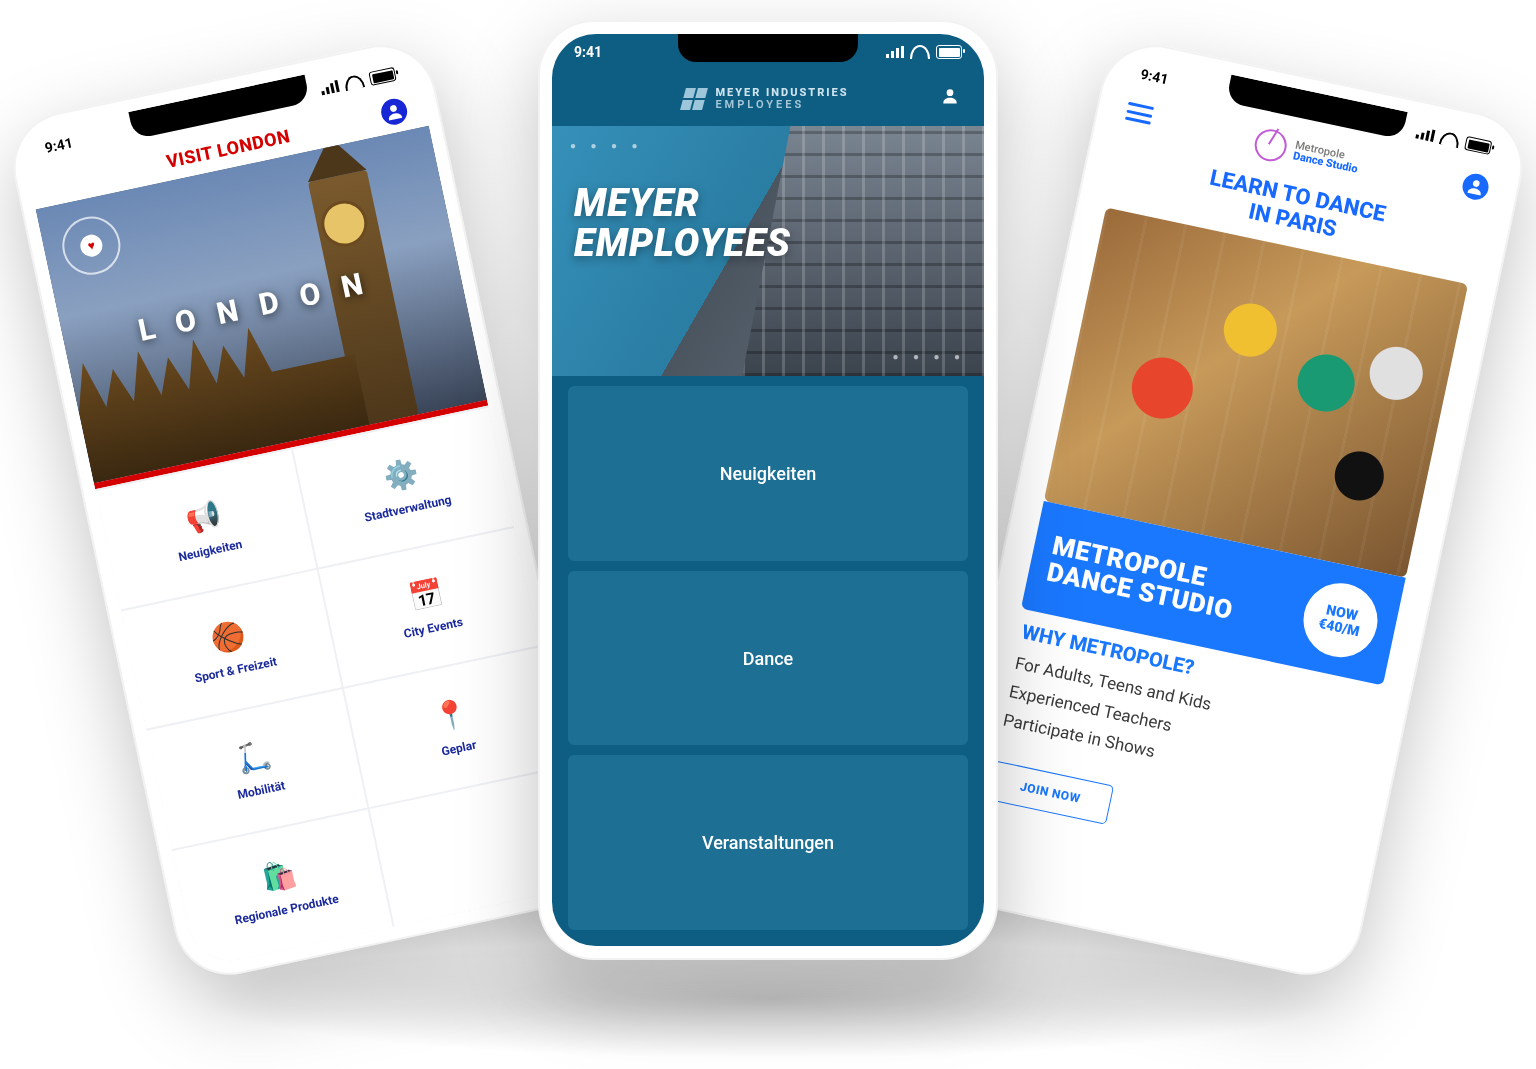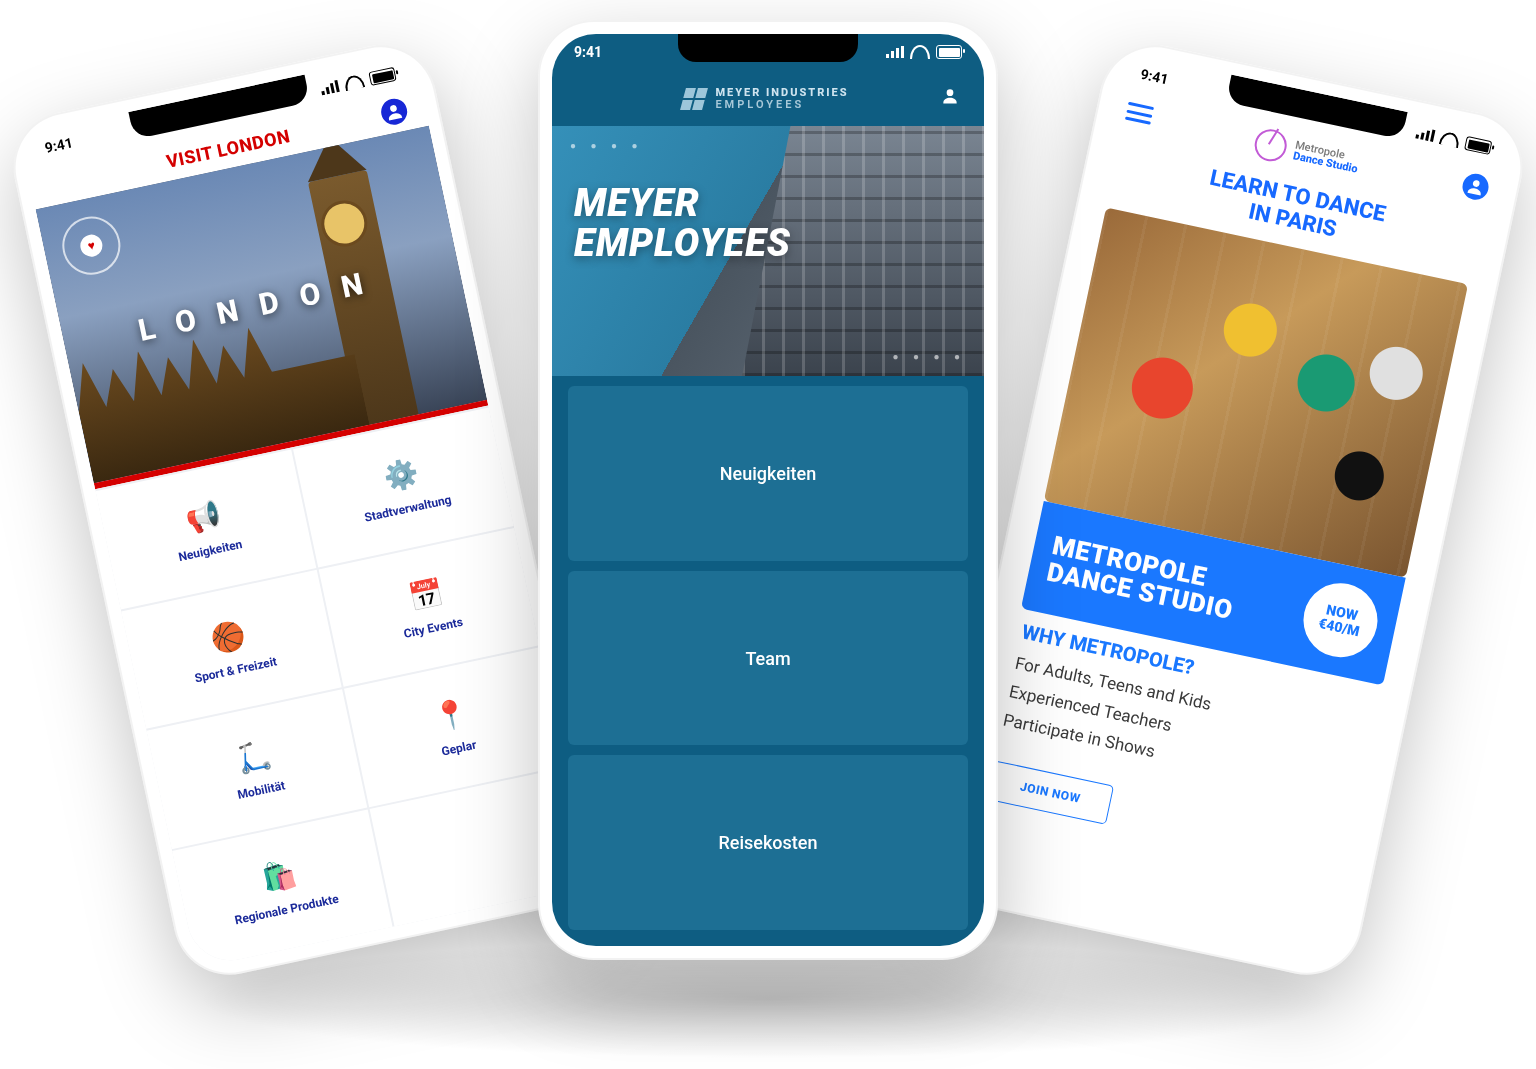--- a/index.html
+++ b/index.html
@@ -262,20 +262,20 @@
           <div class="bld"></div>
           <div class="dots">● ● ● ●</div>
           <div class="dots2">● ● ● ●</div>
           <div class="ttl">
             <div>MEYER</div>
             <div>EMPLOYEES</div>
           </div>
         </div>
         <div class="menu">
           <div class="item">Neuigkeiten</div>
-          <div class="item">Team</div>
-          <div class="item">Reisekosten</div>
+          <div class="item">Dance</div>
+          <div class="item">Veranstaltungen</div>
         </div>
       </div>
     </div>
   </div>
 
 </div>
 
 </body></html>

